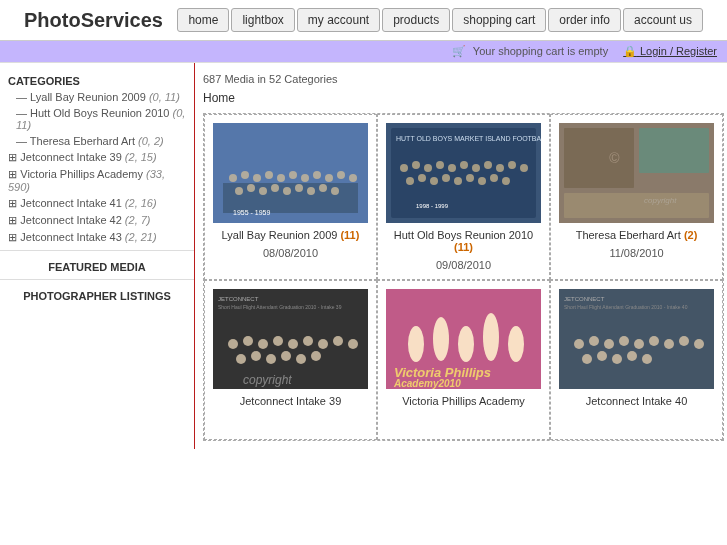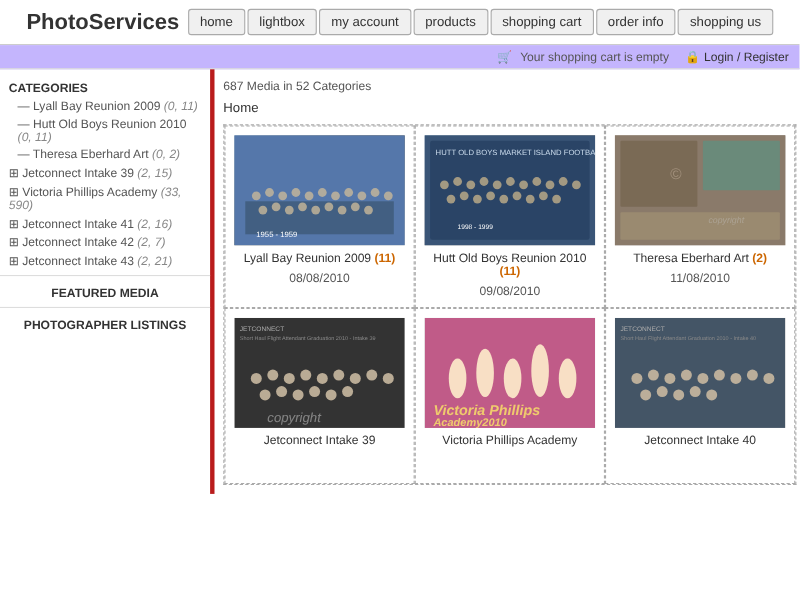--- a/index.html
+++ b/index.html
@@ -26,27 +26,27 @@
       border-bottom: 1px solid #ddd;
       padding: 4px 10px;
       display: flex;
       justify-content: flex-end;
       align-items: center;
       gap: 15px;
       font-size: 11px;
       color: #555;
     }
     #cart-bar .cart-icon { color: #4466aa; margin-right: 4px; }
-    #cart-bar .login-link { color: #333; cursor: pointer; }
+    #cart-bar .login-link { color: #333; cursor: pointer; text-decoration: underline; }
 
     
     #main { display: flex; }
 
     
-    #sidebar { width: 195px; min-width: 195px; border-right: 4px solid #b91c1c; padding: 8px 0; font-size: 11px; }
+    #sidebar { width: 195px; min-width: 195px; border-right: 1px solid #b91c1c; padding: 8px 0; font-size: 11px; }
     .sidebar-section-title { font-weight: bold; font-size: 11px; padding: 4px 8px 2px 8px; text-transform: uppercase; color: #333; }
     .sidebar-item { padding: 2px 8px 2px 16px; color: #555; cursor: pointer; }
     .sidebar-item .count { color: #888; font-style: italic; }
     .sidebar-item-plus { padding: 2px 8px 2px 8px; color: #555; cursor: pointer; }
     .sidebar-item-plus .count { color: #888; font-style: italic; }
     .sidebar-sub-section { padding: 6px 8px 2px 8px; font-weight: bold; font-size: 11px; color: #333; cursor: pointer; text-align: center; }
     .sidebar-divider { border: none; border-top: 1px solid #ddd; margin: 4px 0; }
 
     
     #content { flex: 1; padding: 8px; }
@@ -94,21 +94,21 @@
 
 <div id="header">
   <div id="logo">PhotoServices</div>
   <nav id="nav">
     <a class="nav-btn">home</a>
     <a class="nav-btn">lightbox</a>
     <a class="nav-btn">my account</a>
     <a class="nav-btn">products</a>
     <a class="nav-btn">shopping cart</a>
     <a class="nav-btn">order info</a>
-    <a class="nav-btn">shopping us</a>
+    <a class="nav-btn">account us</a>
   </nav>
 </div>
 
 <div id="cart-bar">
   <span>
     <span class="cart-icon">🛒</span>
     <span>Your shopping cart is empty</span>
   </span>
   <span class="login-link">
     <span>🔒</span>

